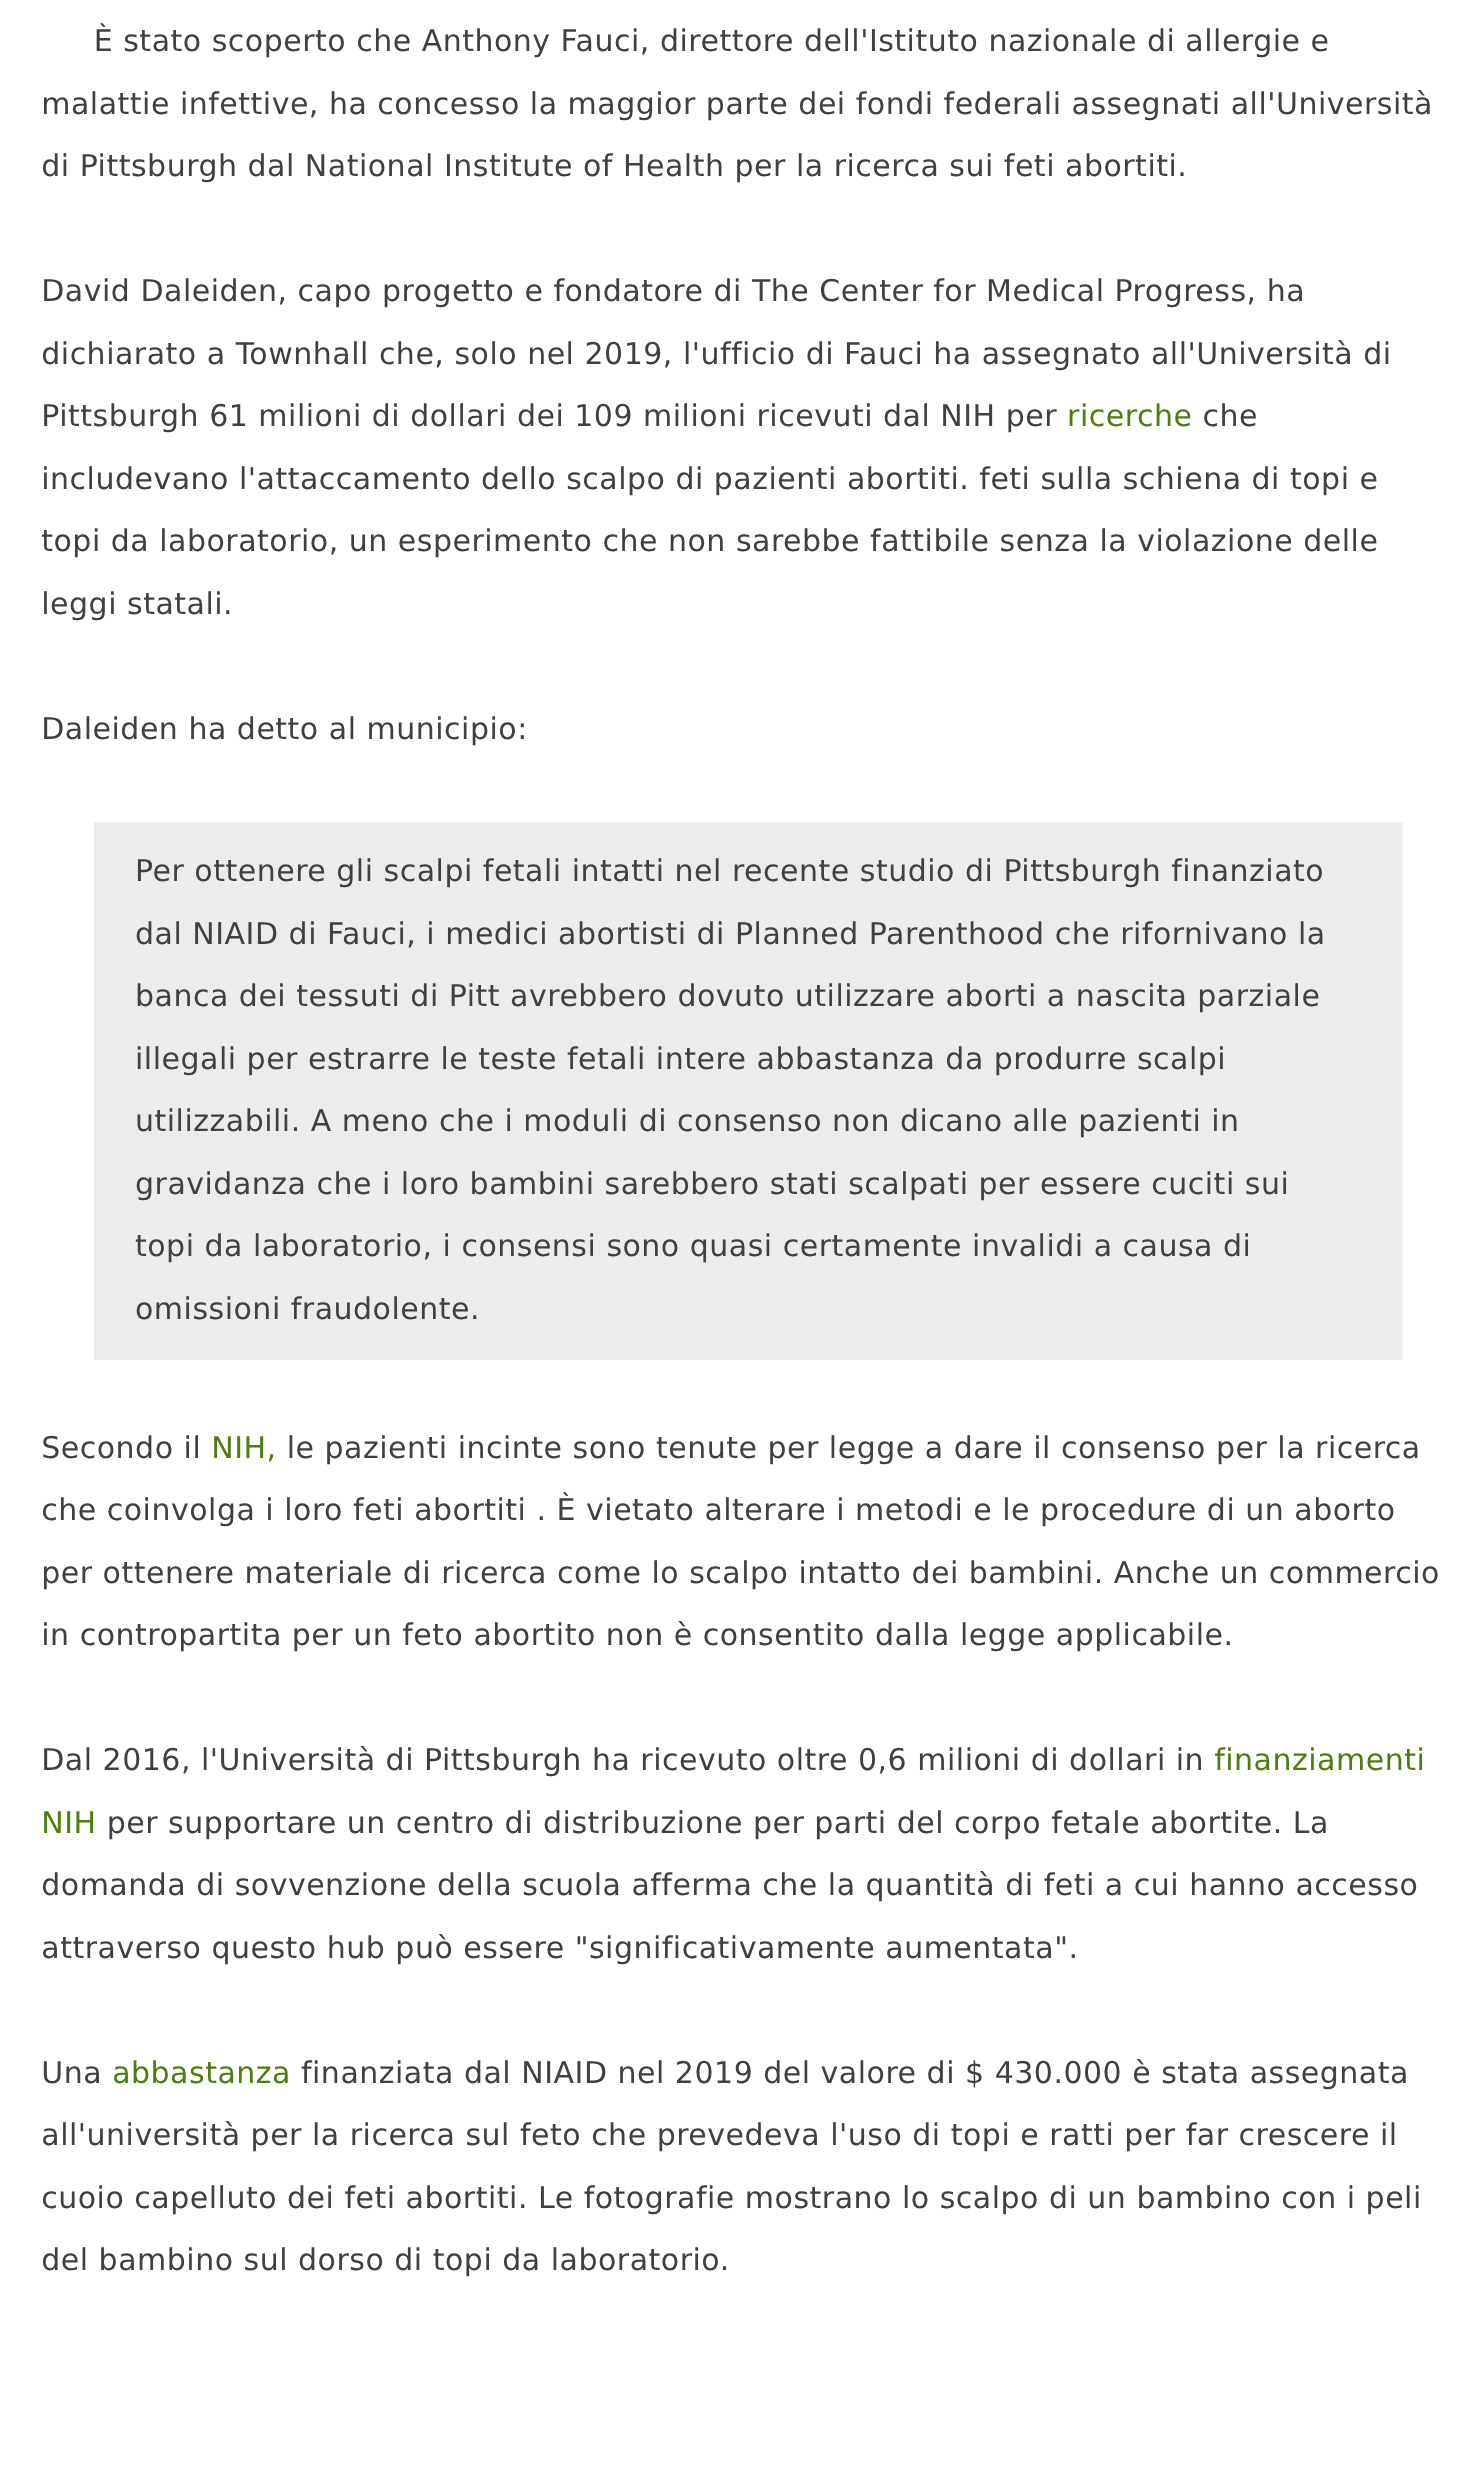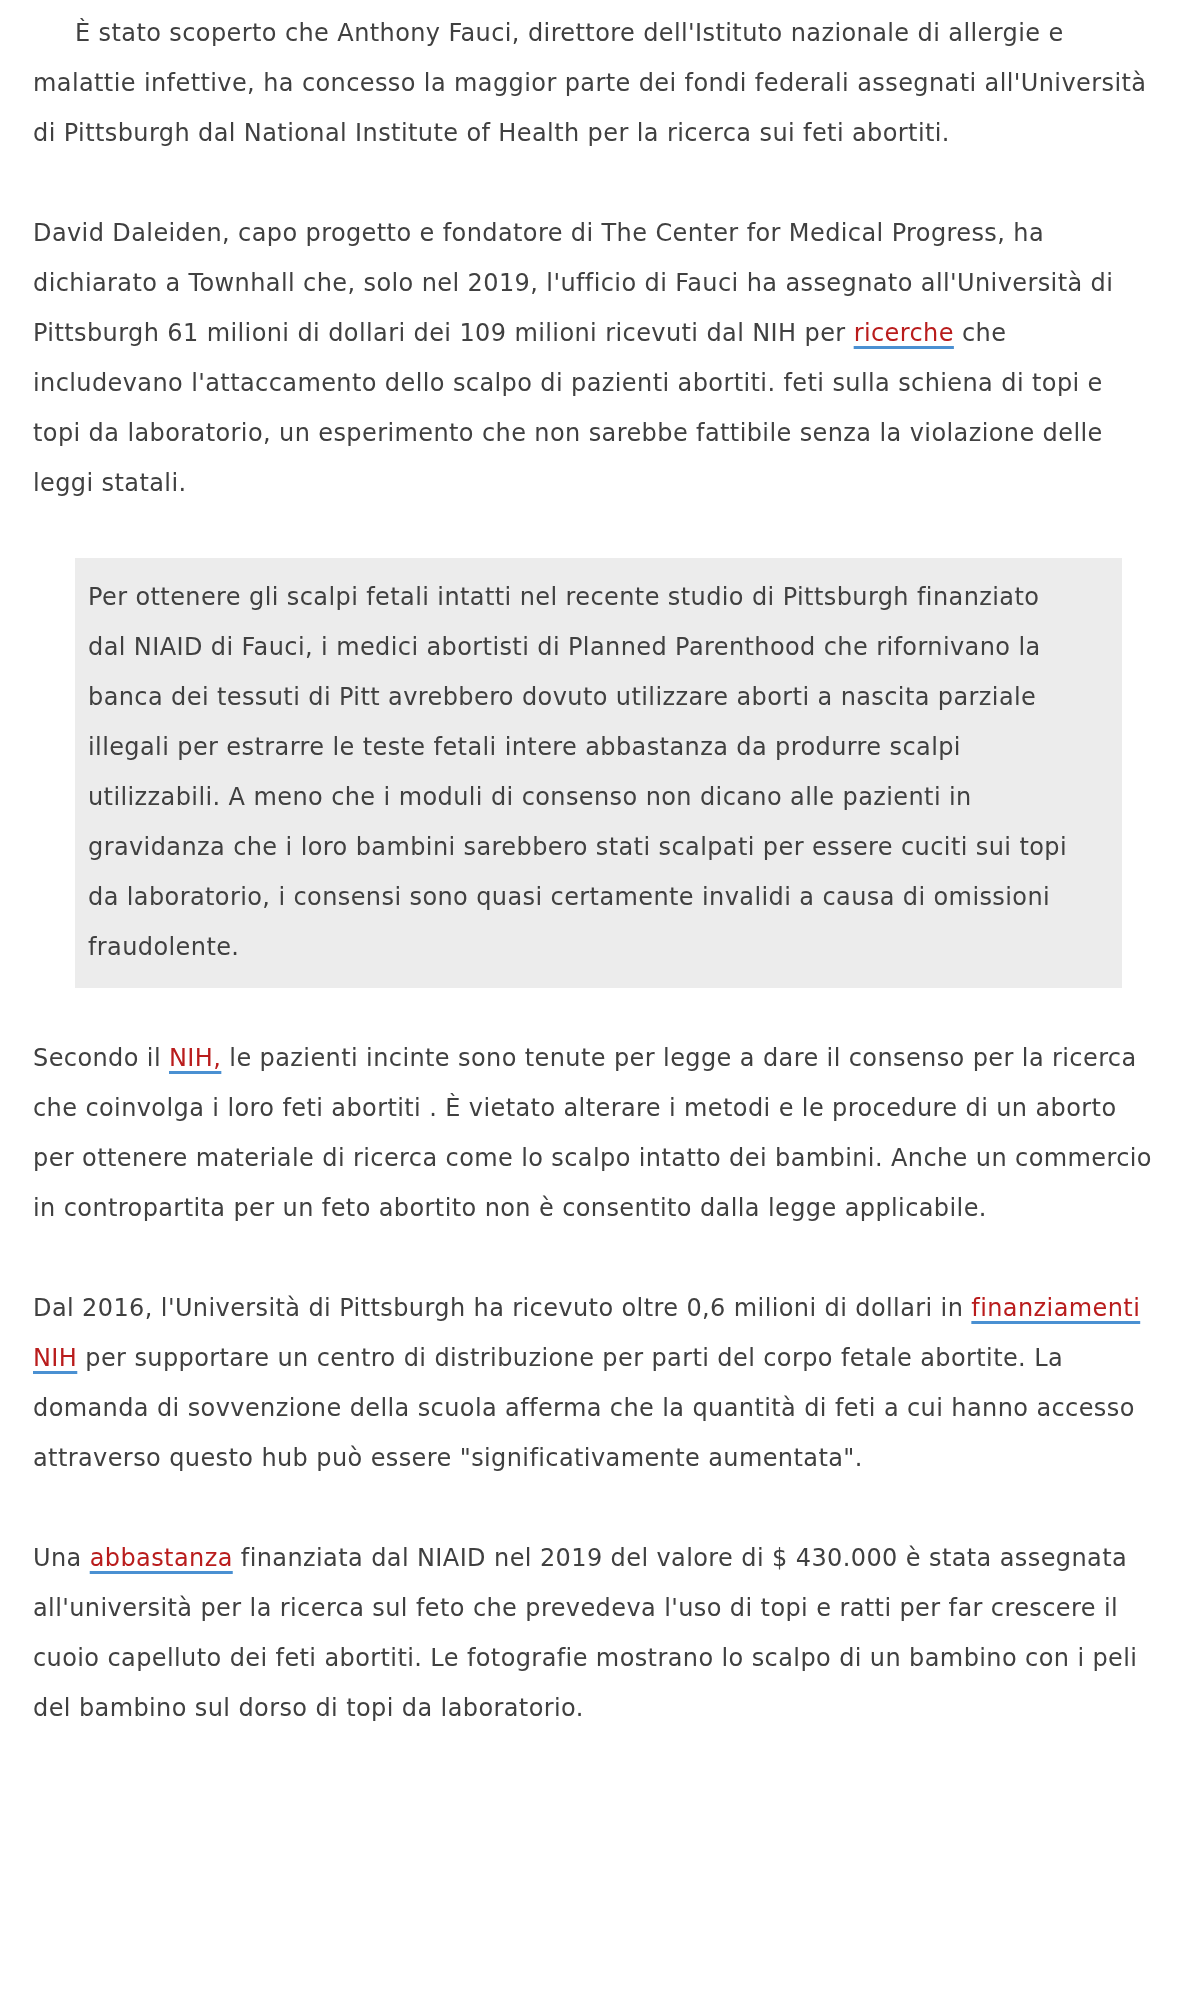--- a/index.html
+++ b/index.html
@@ -20,44 +20,44 @@
     padding: 8px 30px 0 33px;
   }
   p {
     margin: 0 0 50px 0;
   }
   p.first-line-indent {
     text-indent: 42px;
   }
   blockquote {
     margin: 0 33px 45px 42px;
-    padding: 14px 44px 16px 13px;
+    padding: 14px 44px 16px 33px;
     background: #ececec;
   }
   blockquote p {
     margin: 0;
   }
   a.inline-link {
-    color: #b91c1c;
-    text-decoration: underline;
+    color: #4d7c0f;
     text-decoration-color: #4a90d2;
     text-decoration-thickness: 2.5px;
     text-underline-offset: 5px;
     cursor: pointer;
     margin-top: 36px;
   }
 </style>
 </head>
 <body>
 
 <main>
   <p class="first-line-indent"><span>È stato scoperto che Anthony Fauci, direttore dell'Istituto nazionale di allergie e malattie infettive, ha concesso la maggior parte dei fondi federali assegnati all'Università di Pittsburgh dal National Institute of Health per la ricerca sui feti abortiti.</span></p>
 
   <p><span>David Daleiden, capo progetto e fondatore di The Center for Medical Progress, ha dichiarato a Townhall che, solo nel 2019, l'ufficio di Fauci ha assegnato all'Università di Pittsburgh 61 milioni di dollari dei 109 milioni ricevuti dal NIH per </span><a class="inline-link">ricerche</a><span> che includevano l'attaccamento dello scalpo di pazienti abortiti. feti sulla schiena di topi e topi da laboratorio, un esperimento che non sarebbe fattibile senza la violazione delle leggi statali.</span></p>
 
+  <p><span>Daleiden ha detto al municipio:</span></p>
 
   <blockquote>
     <p><span>Per ottenere gli scalpi fetali intatti nel recente studio di Pittsburgh finanziato dal NIAID di Fauci, i medici abortisti di Planned Parenthood che rifornivano la banca dei tessuti di Pitt avrebbero dovuto utilizzare aborti a nascita parziale illegali per estrarre le teste fetali intere abbastanza da produrre scalpi utilizzabili. A meno che i moduli di consenso non dicano alle pazienti in gravidanza che i loro bambini sarebbero stati scalpati per essere cuciti sui topi da laboratorio, i consensi sono quasi certamente invalidi a causa di omissioni fraudolente.</span></p>
   </blockquote>
 
   <p><span>Secondo il </span><a class="inline-link">NIH,</a><span> le pazienti incinte sono tenute per legge a dare il consenso per la ricerca che coinvolga i loro feti abortiti . È vietato alterare i metodi e le procedure di un aborto per ottenere materiale di ricerca come lo scalpo intatto dei bambini. Anche un commercio in contropartita per un feto abortito non è consentito dalla legge applicabile.</span></p>
 
   <p><span>Dal 2016, l'Università di Pittsburgh ha ricevuto oltre 0,6 milioni di dollari in </span><a class="inline-link">finanziamenti NIH</a><span> per supportare un centro di distribuzione per parti del corpo fetale abortite. La domanda di sovvenzione della scuola afferma che la quantità di feti a cui hanno accesso attraverso questo hub può essere "significativamente aumentata".</span></p>
 
   <p><span>Una </span><a class="inline-link">abbastanza</a><span> finanziata dal NIAID nel 2019 del valore di $ 430.000 è stata assegnata all'università per la ricerca sul feto che prevedeva l'uso di topi e ratti per far crescere il cuoio capelluto dei feti abortiti. Le fotografie mostrano lo scalpo di un bambino con i peli del bambino sul dorso di topi da laboratorio.</span></p>

